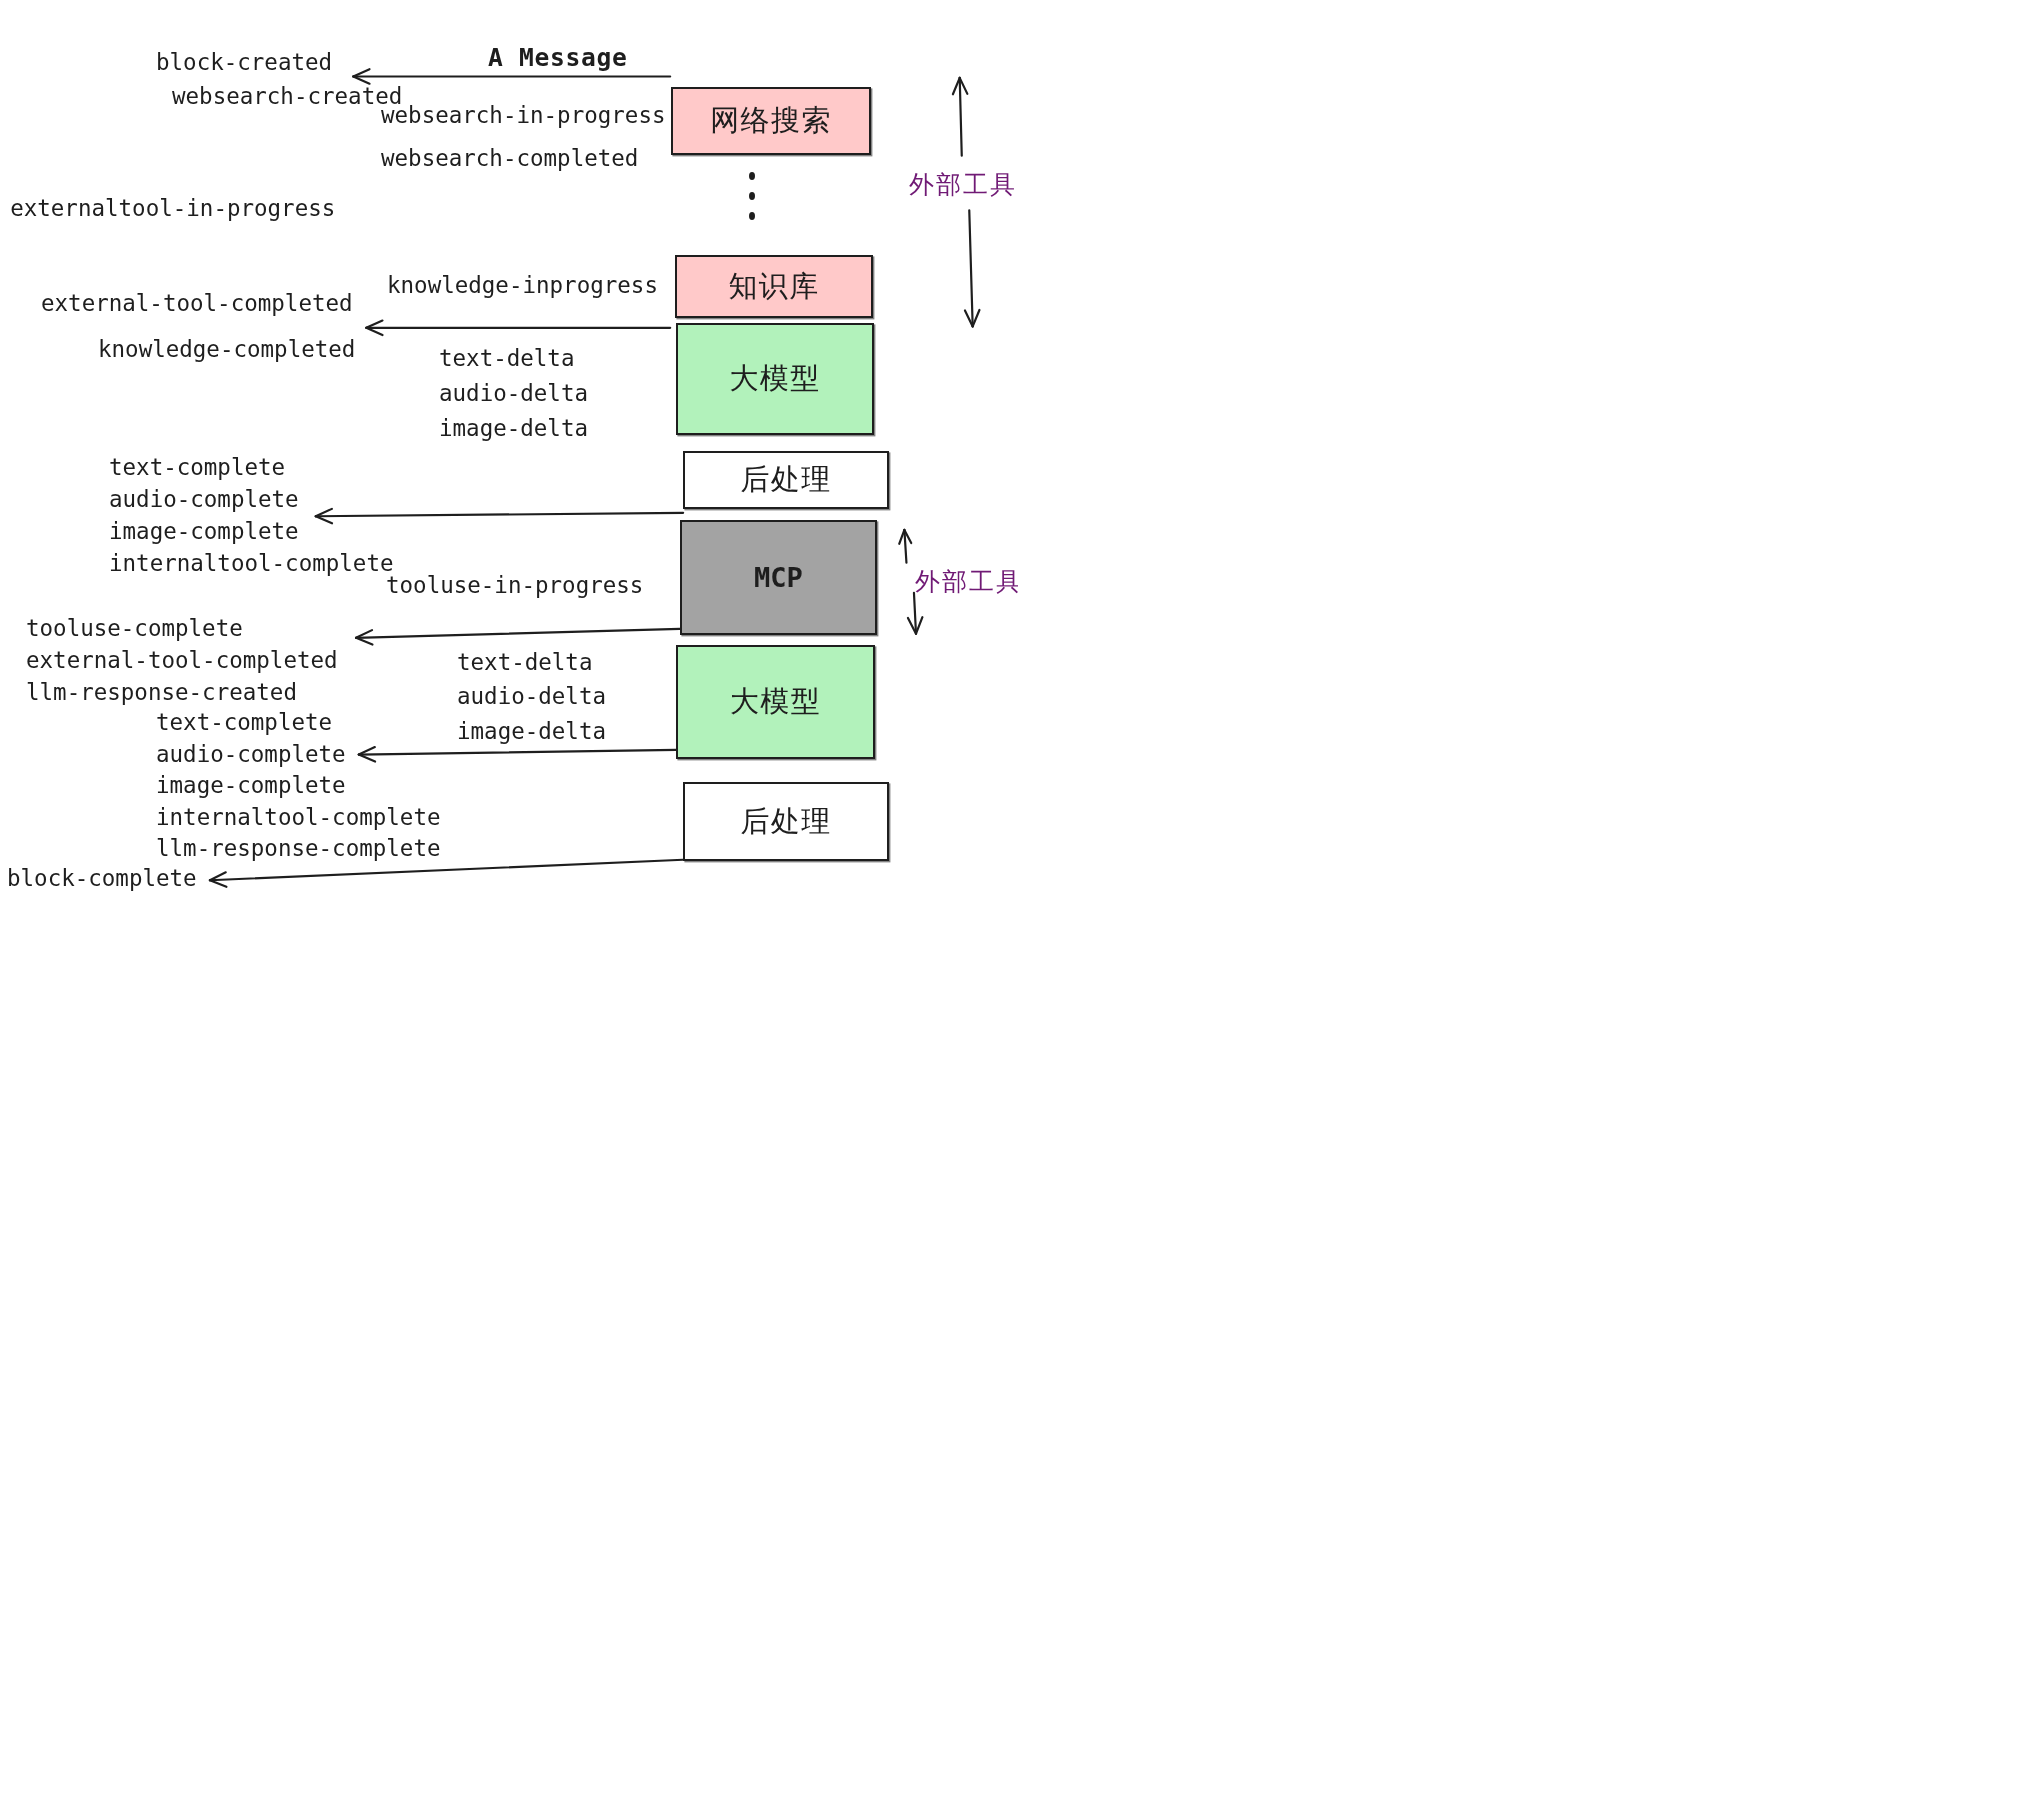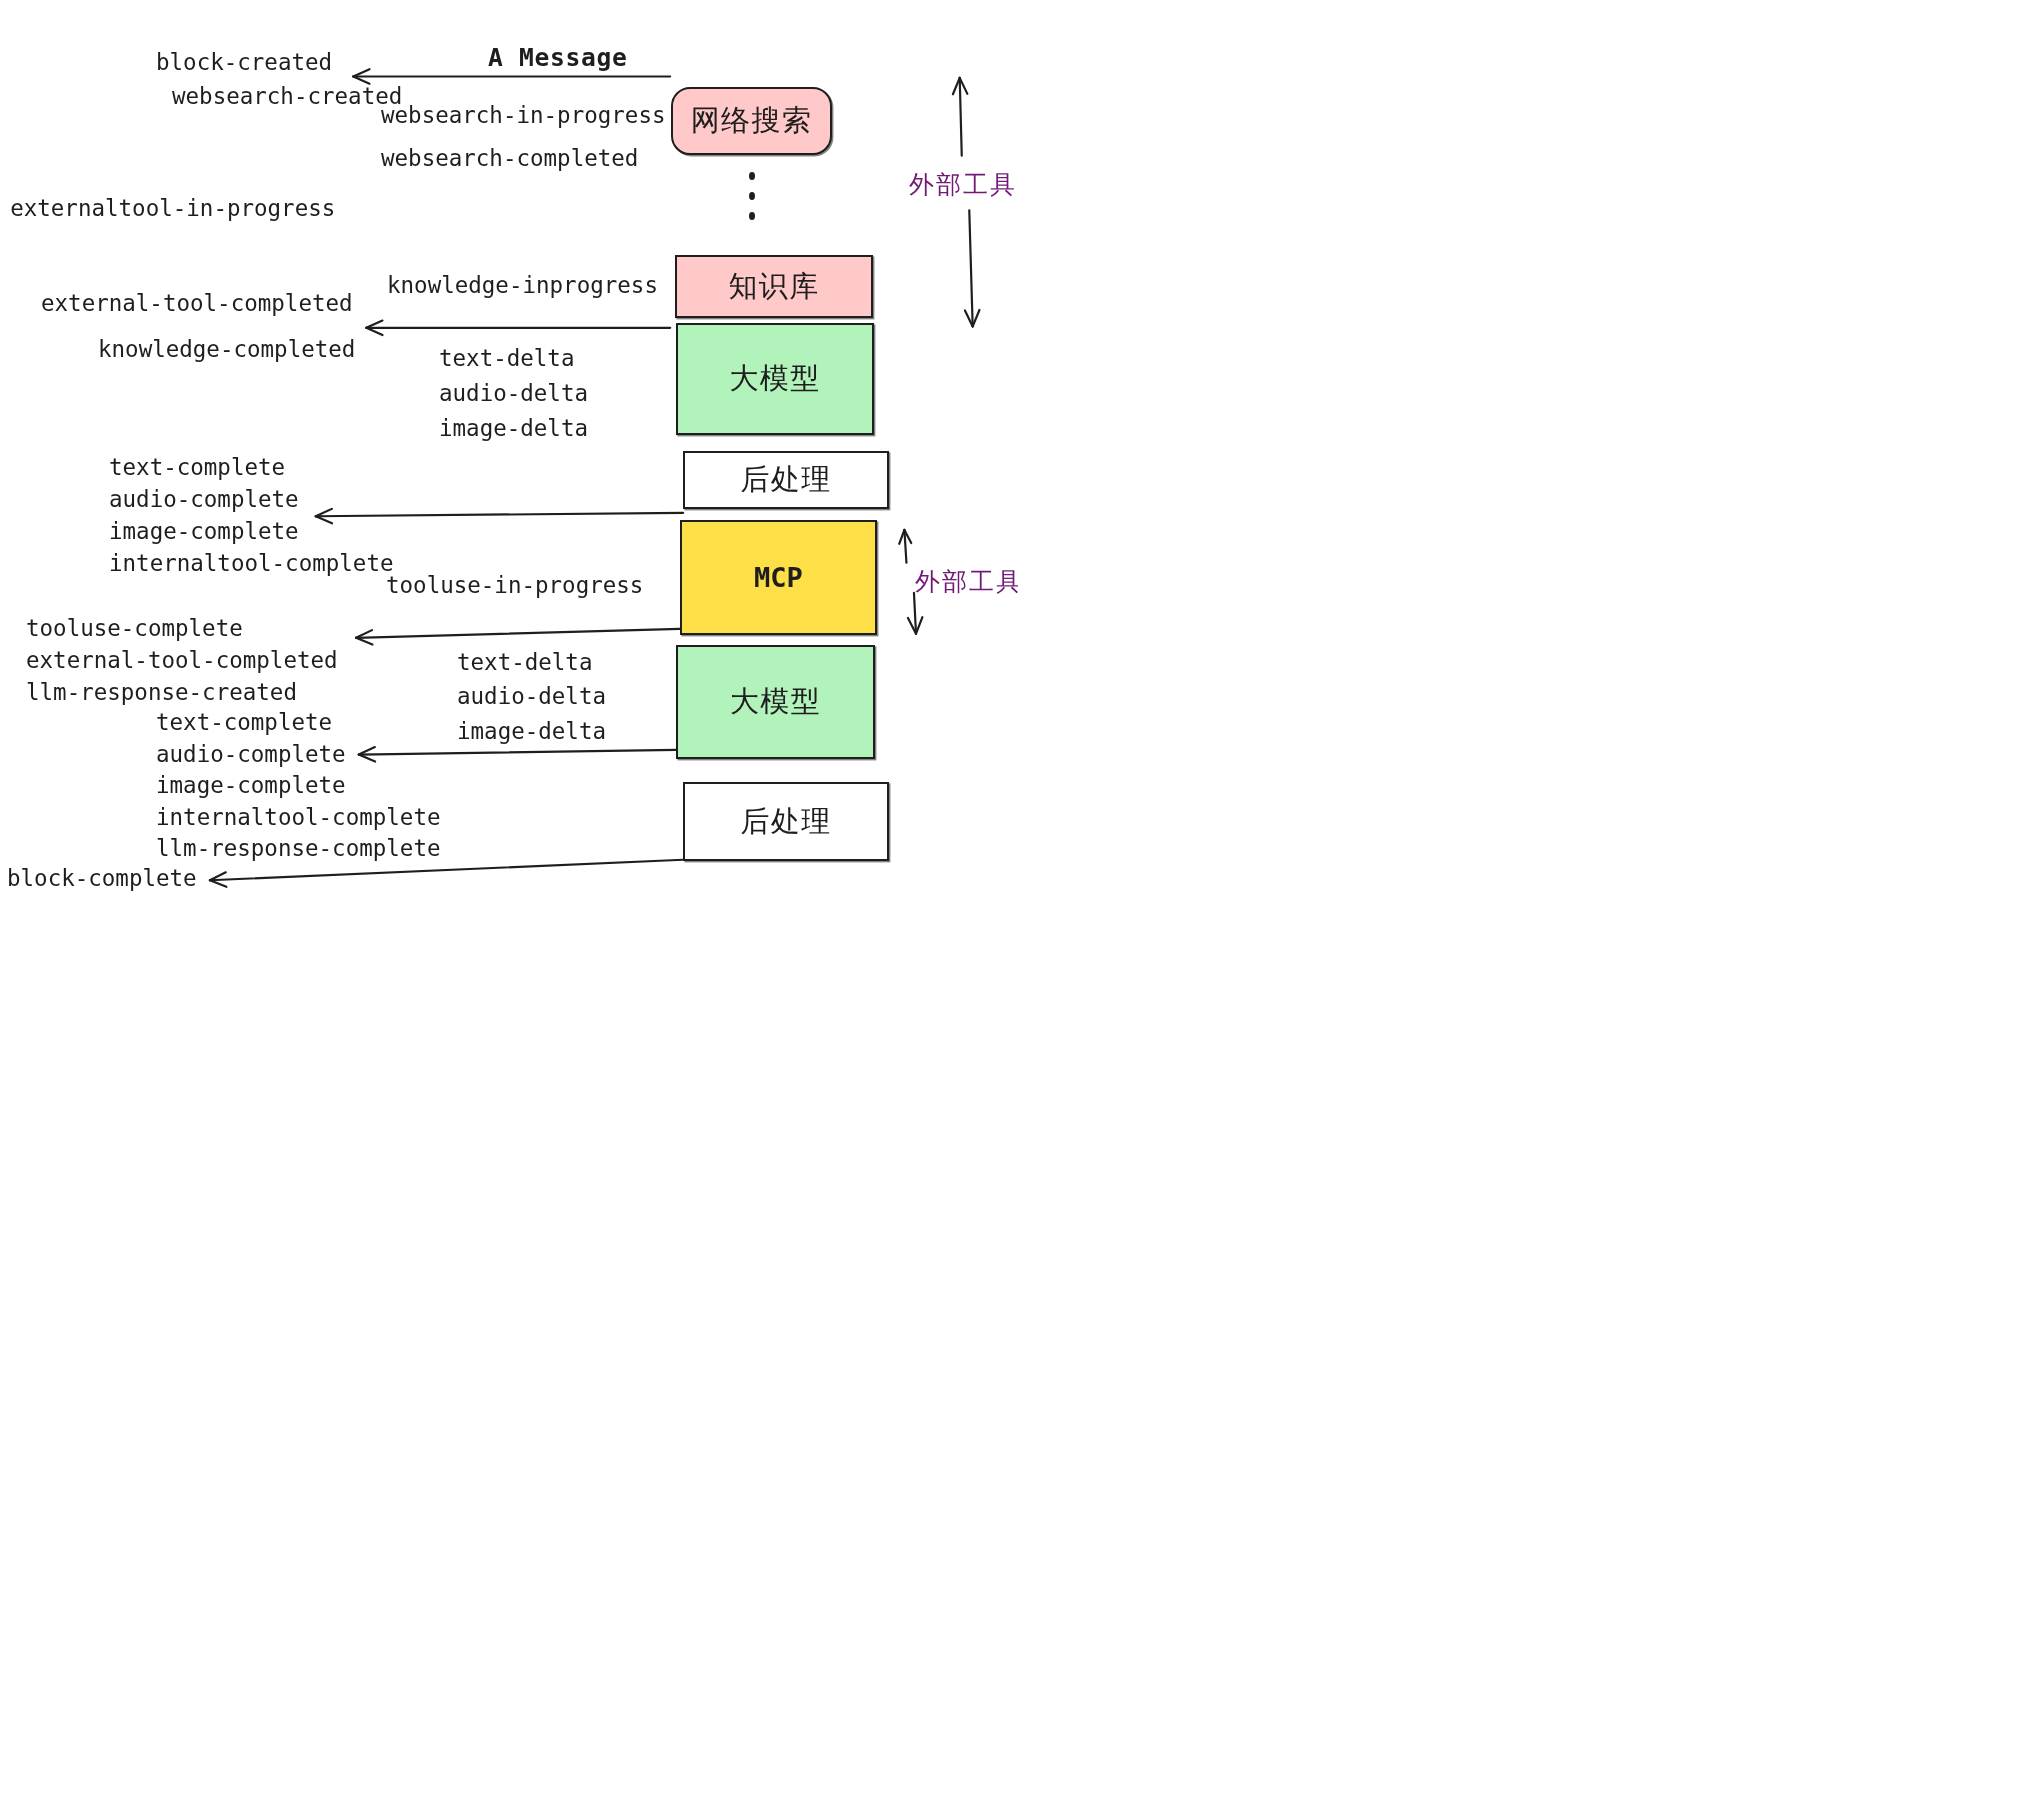--- a/index.html
+++ b/index.html
@@ -123,33 +123,33 @@
   <div class="t ev" style="left:457px;top:718px">image-delta</div>
 
   <div class="t ev" style="left:156px;top:709px">text-complete</div>
   <div class="t ev" style="left:156px;top:741px">audio-complete</div>
   <div class="t ev" style="left:156px;top:772px">image-complete</div>
   <div class="t ev" style="left:156px;top:804px">internaltool-complete</div>
   <div class="t ev" style="left:156px;top:835px">llm-response-complete</div>
 
   <div class="t ev" style="left:7px;top:865px">block-complete</div>
 
-  <div class="box" style="left: 671px; top: 87px; width: 161px; height: 68px; background: rgb(255, 201, 201); border-radius: 19px;">
+  <div class="box" style="left: 671px; top: 87px; width: 200px; height: 68px; background: rgb(255, 201, 201);">
     <span class="lbl">网络搜索</span>
   </div>
   <div class="box" style="left: 675px; top: 255px; width: 198px; height: 63px; background: rgb(255, 201, 201);">
     <span class="lbl">知识库</span>
   </div>
   <div class="box" style="left: 676px; top: 323px; width: 198px; height: 112px; background: rgb(178, 242, 187);">
     <span class="lbl">大模型</span>
   </div>
   <div class="box" style="left: 683px; top: 451px; width: 206px; height: 58px; background: rgb(255, 255, 255);">
     <span class="lbl">后处理</span>
   </div>
-  <div class="box" style="left: 680px; top: 520px; width: 197px; height: 115px; background: #fde047;">
+  <div class="box" style="left: 680px; top: 520px; width: 197px; height: 115px; background: #a3a3a3;">
     <span class="lbl mono">MCP</span>
   </div>
   <div class="box" style="left: 676px; top: 645px; width: 199px; height: 114px; background: rgb(178, 242, 187);">
     <span class="lbl">大模型</span>
   </div>
   <div class="box" style="left: 683px; top: 782px; width: 206px; height: 79px; background: rgb(255, 255, 255);">
     <span class="lbl">后处理</span>
   </div>
 
   <div class="dots">

